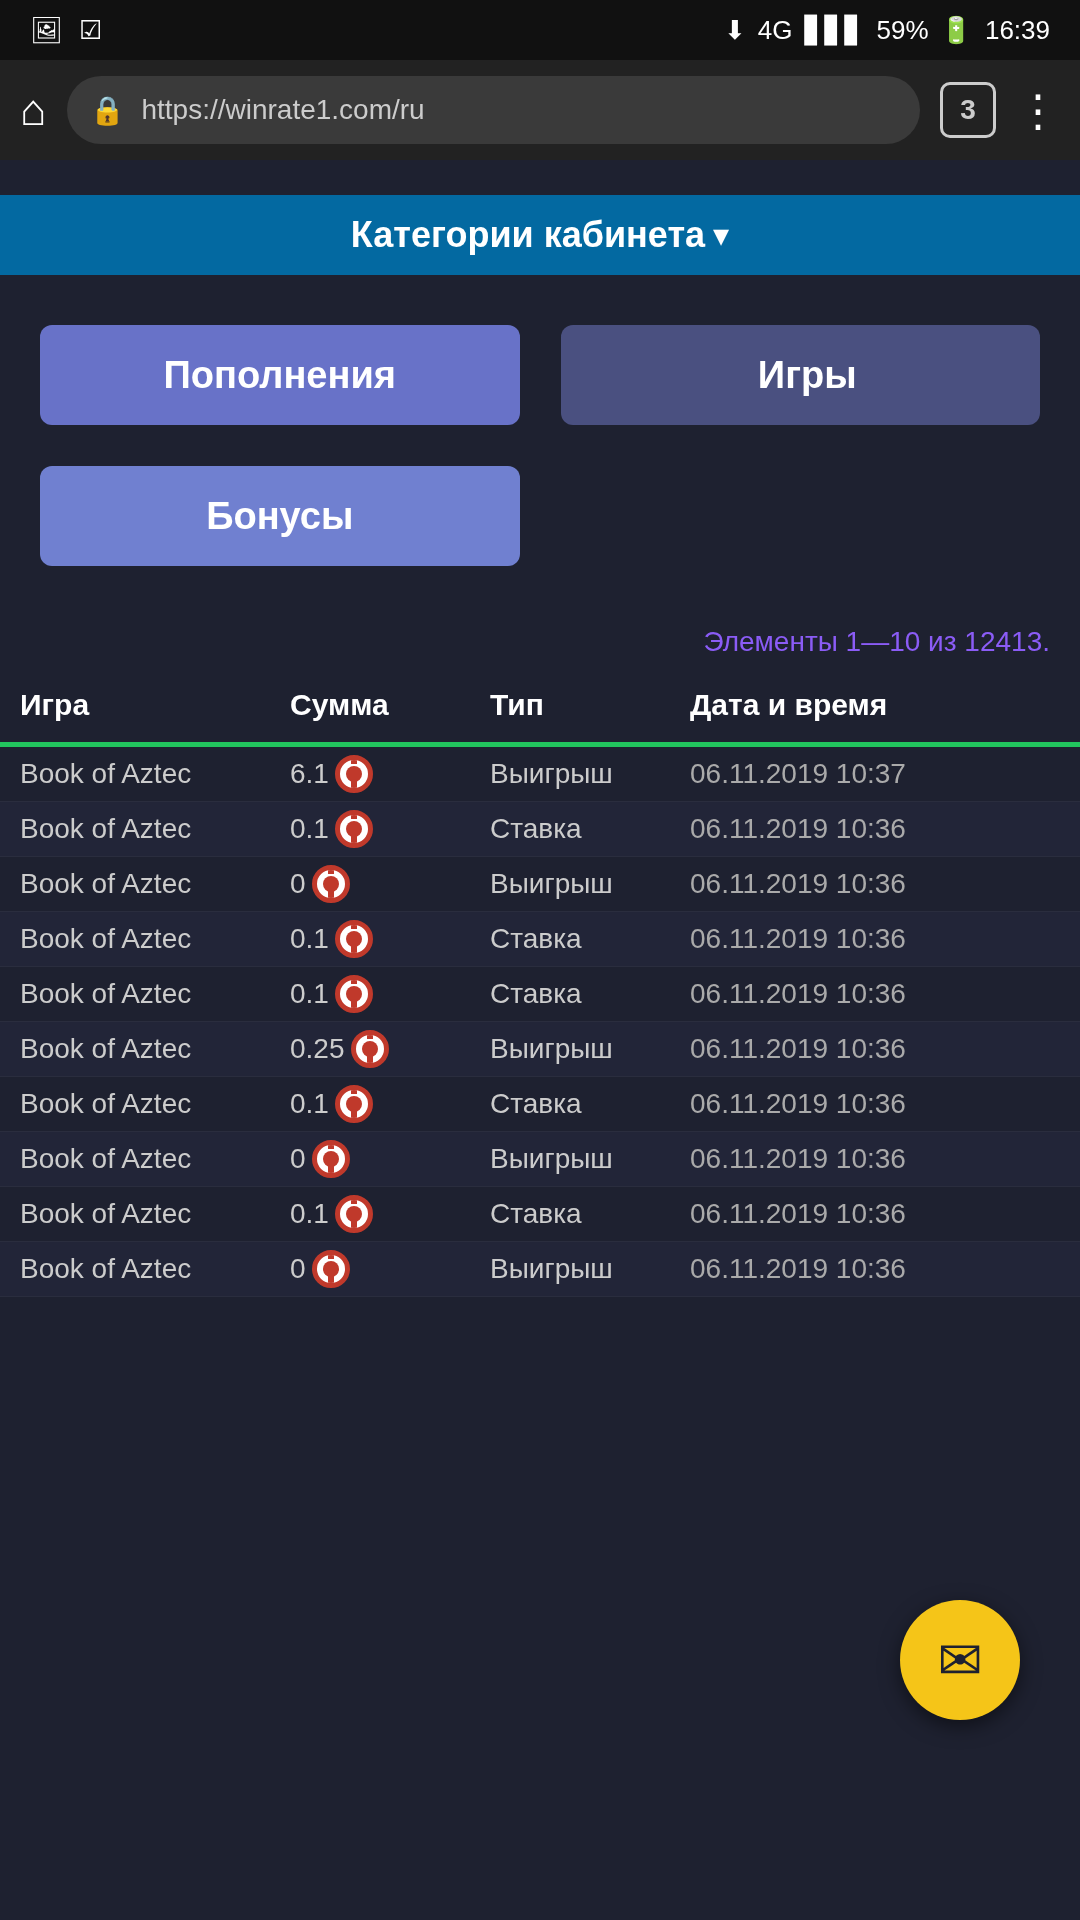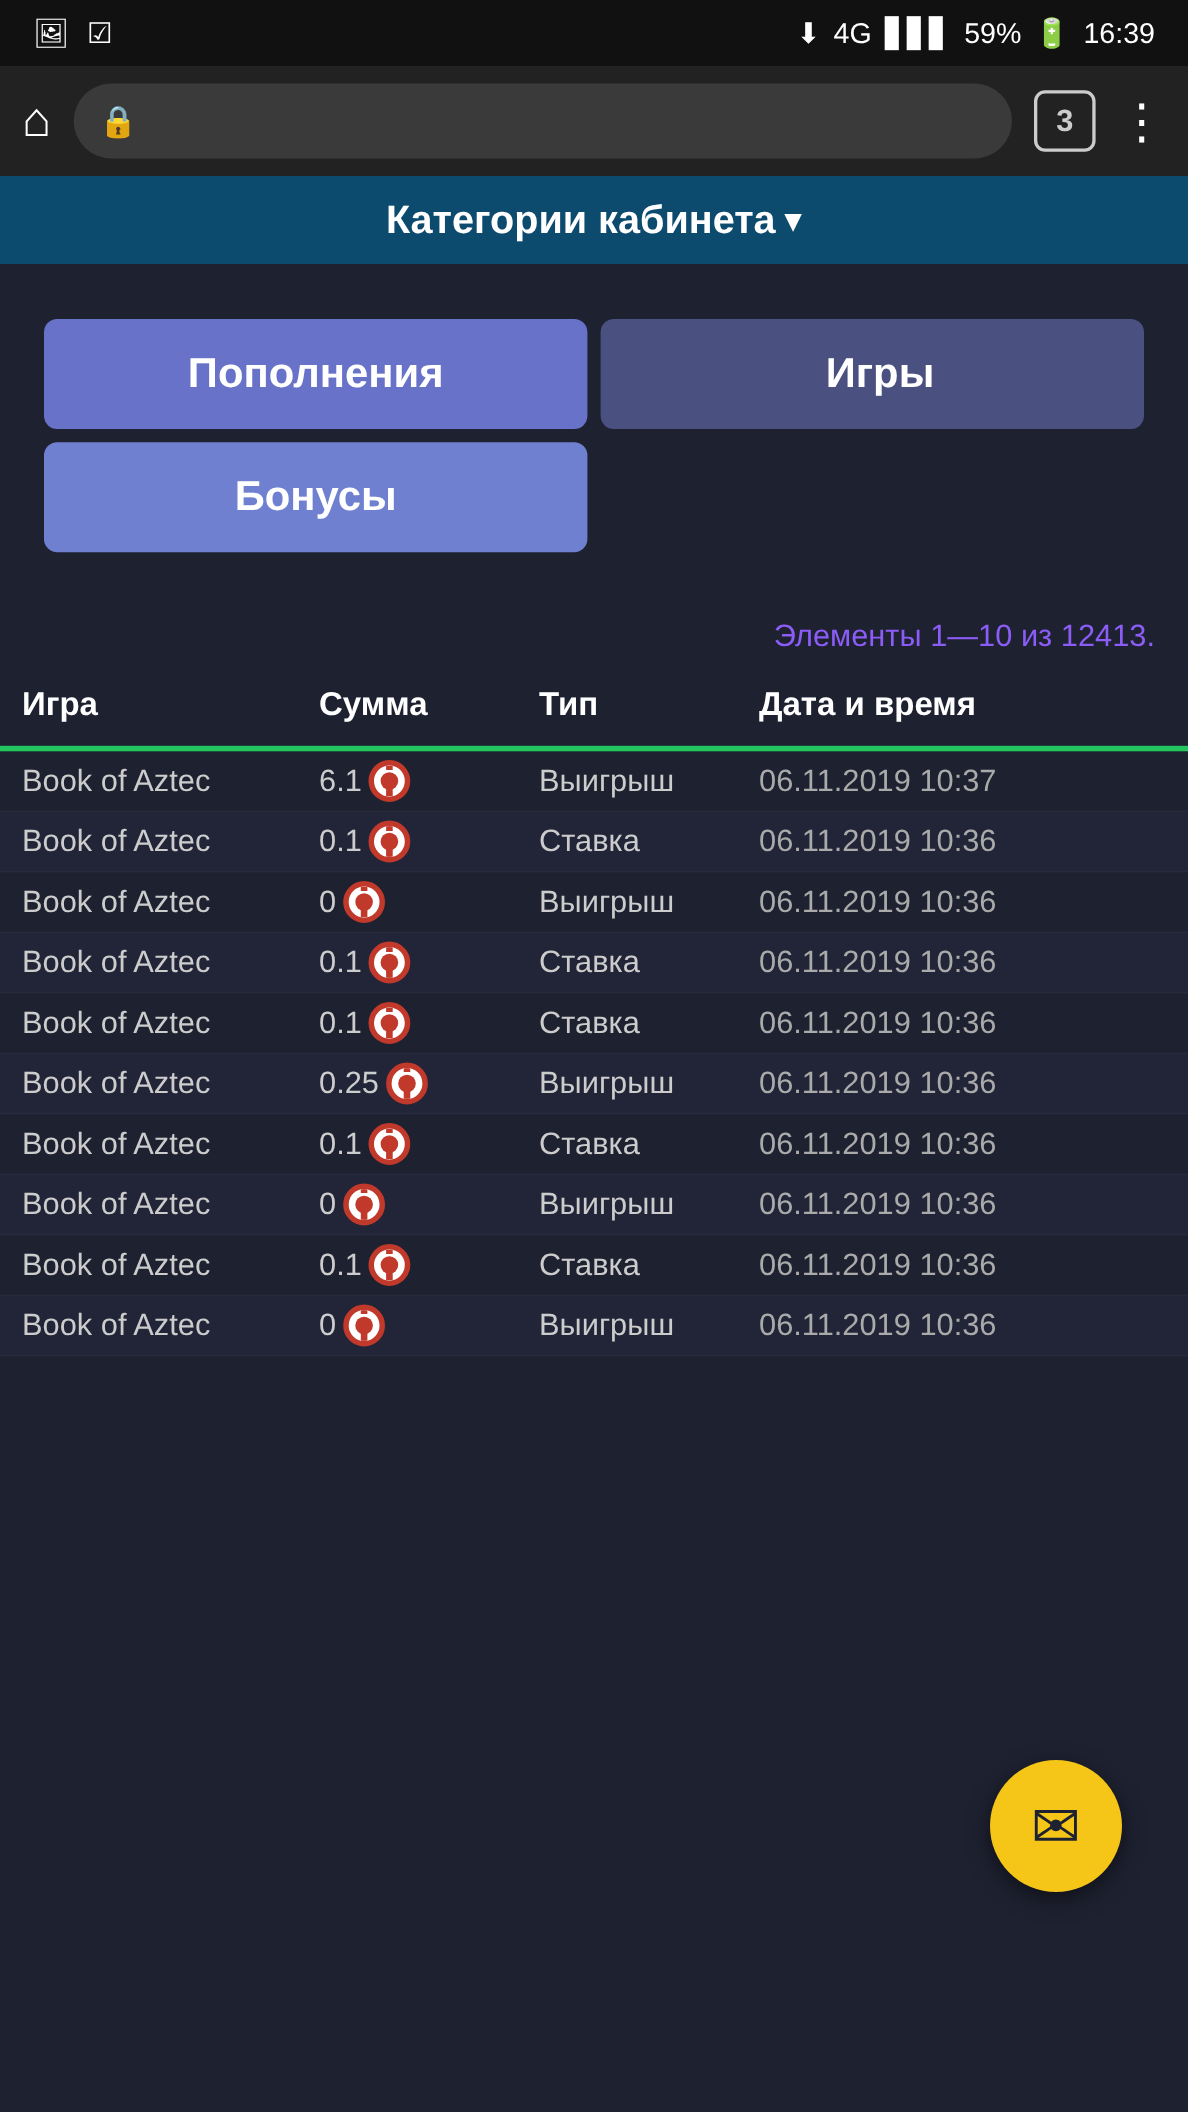--- a/index.html
+++ b/index.html
@@ -79,44 +79,45 @@
       font-size: 28px; font-weight: bold;
     }
     .menu-dots {
       font-size: 44px;
       color: #fff;
       cursor: pointer;
     }
 
     
     .category-header {
-      background: #0c4a6e;
+      background: #0369a1;
       height: 80px;
       display: flex;
       align-items: center;
       justify-content: center;
       gap: 8px;
+      margin-top: 35px;
     }
     .category-title {
       color: #fff;
       font-size: 36px;
       font-weight: bold;
     }
     .chevron {
       color: #fff;
       font-size: 32px;
     }
 
     
     .buttons-area {
       background: #1e2130;
       padding: 50px 40px 30px;
       display: grid;
       grid-template-columns: 1fr 1fr;
-      gap: 12px;
+      gap: 41px;
     }
     .action-btn {
       height: 100px;
       border: none;
       border-radius: 12px;
       font-size: 38px;
       font-weight: bold;
       color: #fff;
       cursor: pointer;
     }
@@ -250,20 +251,21 @@
     <span>59%</span>
     <span>🔋</span>
     <span>16:39</span>
   </div>
 </div>
 
 <div class="browser-bar">
   <div class="home-btn">⌂</div>
   <div class="url-bar">
     <span class="lock-icon">🔒</span>
+    <span class="url-text">https://winrate1.com/ru</span>
   </div>
   <div class="tab-badge">3</div>
   <div class="menu-dots">⋮</div>
 </div>
 
 <div class="category-header">
   <span class="category-title">Категории кабинета</span>
   <span class="chevron">▾</span>
 </div>
 

